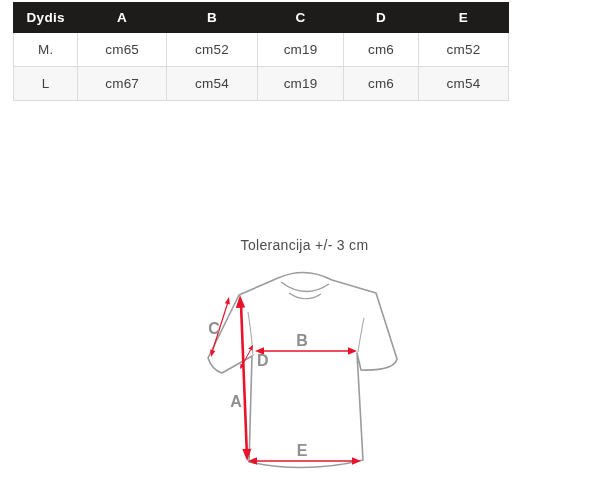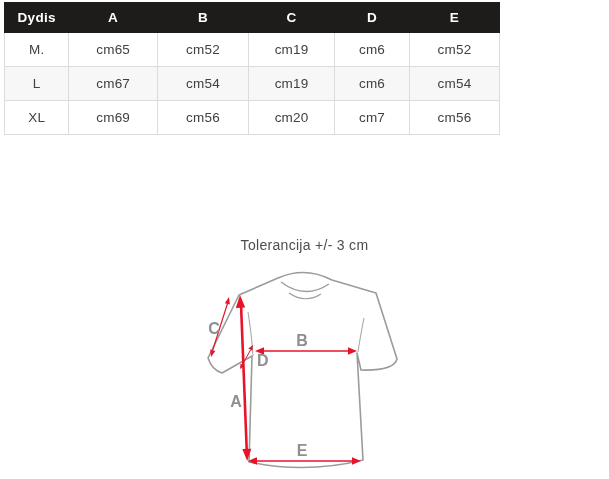--- a/index.html
+++ b/index.html
@@ -6,21 +6,21 @@
   html, body {
     width: 609px; height: 479px;
     background: #ffffff;
     font-family: "Liberation Sans", sans-serif;
     overflow: hidden;
     position: relative;
   }
   
   table.size-table {
     width: 496px;
-    margin: 2px 0 0 4px;
+    margin: 2px 0 0 13px;
     border-collapse: collapse;
     table-layout: fixed;
   }
   table.size-table thead th {
     background: #1e1b1b;
     color: #ffffff;
     font-size: 13.5px;
     font-weight: 700;
     letter-spacing: 0.3px;
     height: 30px;
@@ -93,28 +93,20 @@
       <td>cm52</td>
     </tr>
     <tr class="alt">
       <td>L</td>
       <td>cm67</td>
       <td>cm54</td>
       <td>cm19</td>
       <td>cm6</td>
       <td>cm54</td>
     </tr>
-    <tr>
-      <td>XL</td>
-      <td>cm69</td>
-      <td>cm56</td>
-      <td>cm20</td>
-      <td>cm7</td>
-      <td>cm56</td>
-    </tr>
   </tbody>
 </table>
 
 <div class="tolerance-note">Tolerancija +/- 3 cm</div>
 
 <svg class="shirt-svg" width="609" height="479" viewBox="0 0 609 479">
 
   <path d="M 278,278
            Q 305,266 332,280
            L 376,293

